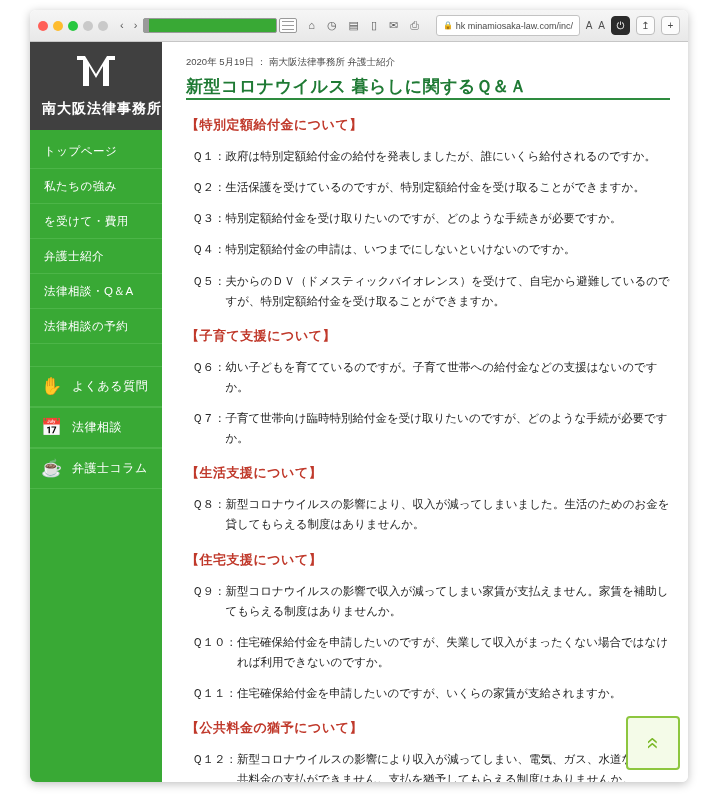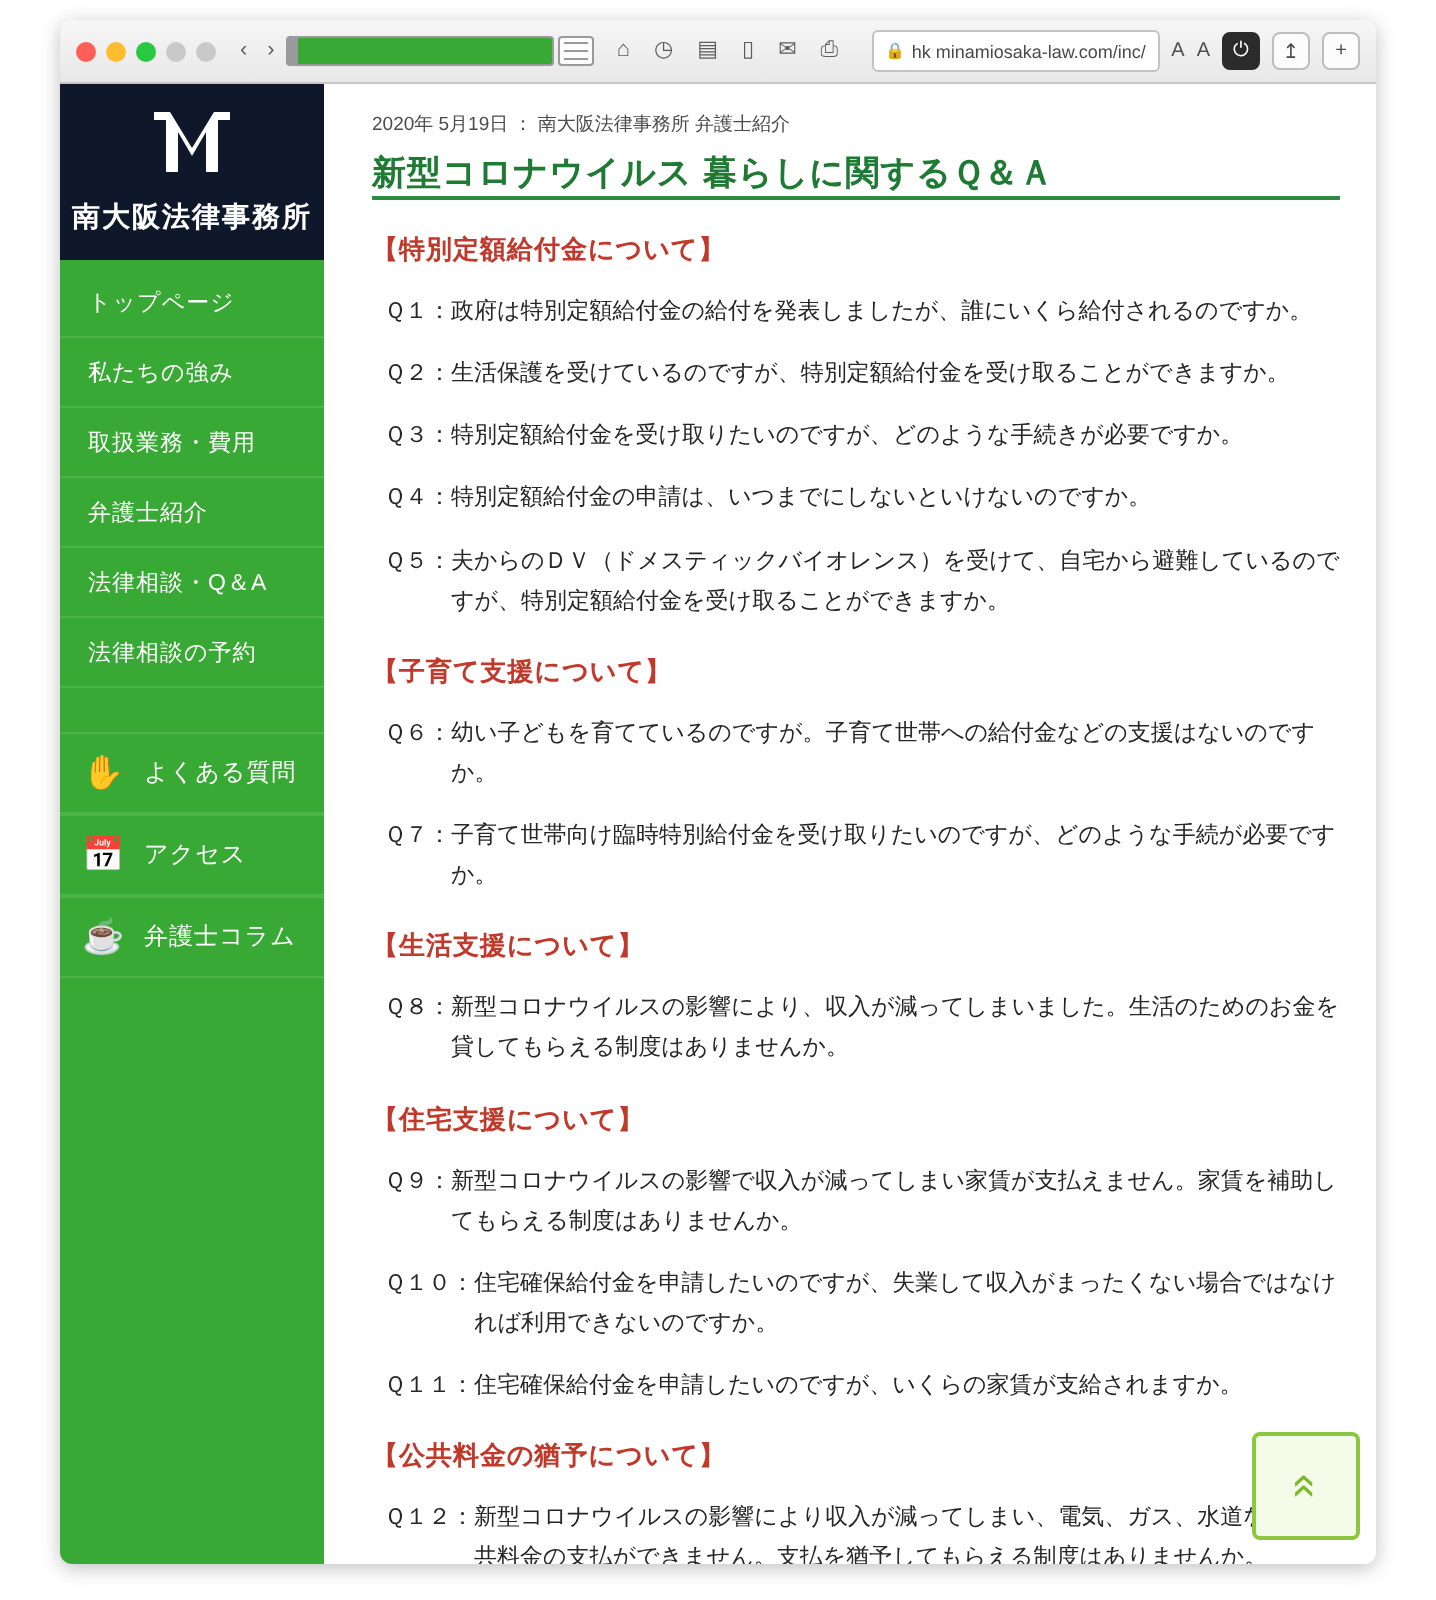--- a/index.html
+++ b/index.html
@@ -146,23 +146,23 @@
     background: #ffffff;
   }
   
   .sidebar {
     width: 132px;
     background: #39a935;
     color: #ffffff;
     flex: 0 0 132px;
   }
   .brand {
-    background: #0f172a;
+    background: #404040;
     padding: 10px 0 12px;
-    text-align: center;
+    text-align: right;
   }
   .logo-mark {
     width: 46px;
     height: 42px;
     margin: 0 auto 6px;
   }
   .brand-name {
     font-size: 14px;
     letter-spacing: 1px;
     color: #ffffff;
@@ -318,42 +318,42 @@
       </div>
 
       <div class="nav">
         <div class="nav-item">
             <span>トップページ</span>
           </div>
         <div class="nav-item">
             <span>私たちの強み</span>
           </div>
         <div class="nav-item">
-            <span>取扱業務・費用</span>
+            <span>を受けて・費用</span>
           </div>
         <div class="nav-item">
             <span>弁護士紹介</span>
           </div>
         <div class="nav-item">
             <span>法律相談・Q＆A</span>
           </div>
         <div class="nav-item">
             <span>法律相談の予約</span>
           </div>
       </div>
 
       <div class="nav-gap"></div>
 
       <div class="wide-item">
         <span class="gicon">✋</span>
         <span>よくある質問</span>
       </div>
       <div class="wide-item">
         <span class="gicon">📅</span>
-        <span>アクセス</span>
+        <span>法律相談</span>
       </div>
       <div class="wide-item">
         <span class="gicon">☕</span>
         <span>弁護士コラム</span>
       </div>
     </div>
 
     <div class="content">
       <div class="meta">2020年 5月19日 ： 南大阪法律事務所 弁護士紹介</div>
       <div class="title">新型コロナウイルス 暮らしに関するＱ＆Ａ</div>

